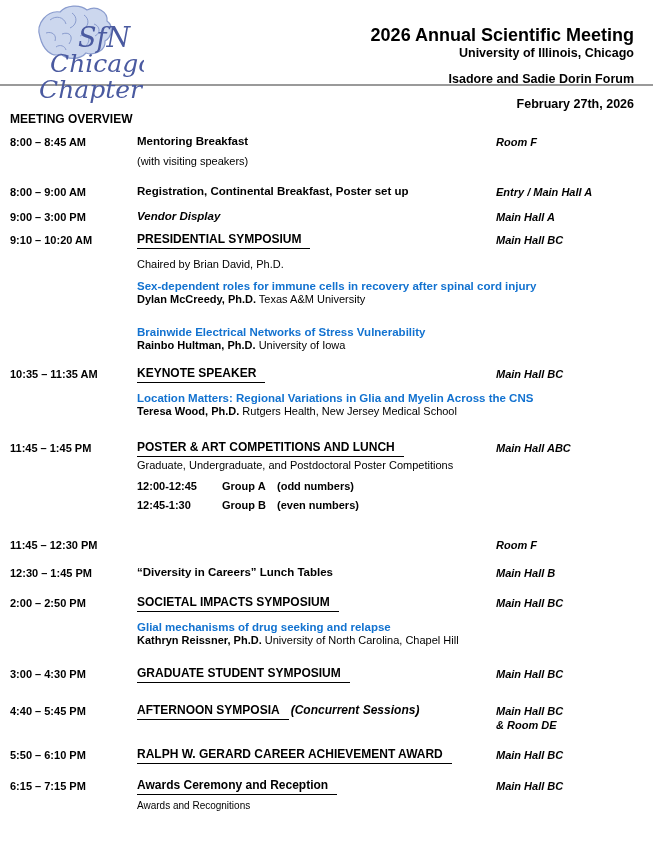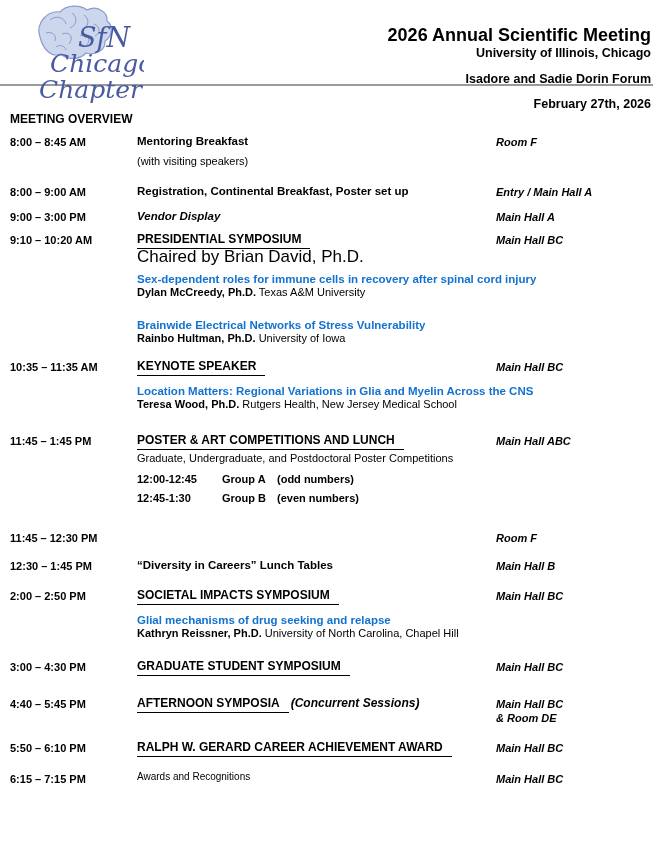--- a/index.html
+++ b/index.html
@@ -5,40 +5,40 @@
   html,body{margin:0;padding:0;background:#fff;}
   body{
     width:653px;height:849px;overflow:hidden;
     font-family:"Liberation Sans",sans-serif;color:#000;
     position:relative;
   }
   
   .header{position:relative;height:86px;border-bottom:2px solid #9a9a9a;box-sizing:border-box;}
   .logo{position:absolute;left:26px;top:3px;width:118px;height:110px;}
   .logo-text{font-family:"DejaVu Serif",serif;font-style:italic;fill:#4a5aa0;}
-  .header-text{position:absolute;right:2px;top:25px;text-align:right;}
+  .header-text{position:absolute;right:19px;top:25px;text-align:right;}
   .h-title{font-size:18px;font-weight:bold;line-height:21px;}
   .h-sub{font-size:12.5px;font-weight:bold;line-height:15px;}
   .h-forum{margin-top:11px;}
   .h-date{margin-top:10px;}
   
   .overview{margin:26px 0 0 10px;font-size:12px;font-weight:bold;line-height:14px;}
   
   .row{position:relative;padding-left:137px;min-height:14px;}
   .time{position:absolute;left:10px;top:1px;width:122px;font-size:11px;font-weight:bold;line-height:14px;white-space:nowrap;}
   .room{position:absolute;left:496px;top:1px;width:126px;font-size:11px;font-weight:bold;font-style:italic;line-height:14px;}
   .room .room2{display:block;}
   .event{font-size:11px;line-height:14px;}
   .t-bold{font-weight:bold;font-size:11.5px;line-height:14px;white-space:nowrap;}
   .t-bi{font-weight:bold;font-style:italic;font-size:11.5px;line-height:14px;text-align:center;}
   .t-under{display:inline-block;font-weight:bold;font-size:12px;line-height:13px;
            border-bottom:1.5px solid #000;padding:0 9px 2px 0;white-space:nowrap;}
   .t-suffix{font-weight:bold;font-style:italic;font-size:12px;margin-left:2px;white-space:nowrap;}
   .note{font-size:11px;line-height:14px;margin-top:6px;}
-  .chair{font-size:17px;line-height:14px;margin-top:1px;}
+  .chair{font-size:11px;line-height:14px;margin-top:8px;}
   .subtitle{font-size:11px;line-height:13px;margin-top:2px;white-space:nowrap;}
   .talk{margin-top:9px;}
   .talk.gap-big{margin-top:20px;}
   .talk-title{color:#1272d0;font-weight:bold;font-size:11.5px;line-height:13px;white-space:nowrap;}
   .talk-speaker{font-size:11px;line-height:13px;white-space:nowrap;}
   .talk-speaker .name{font-weight:bold;}
   .groups{margin-top:5px;font-weight:bold;}
   .group-line{font-size:11px;line-height:19px;white-space:nowrap;}
   .group-line .g-time{display:inline-block;width:85px;}
   .group-line .g-name{display:inline-block;width:55px;}
@@ -203,19 +203,20 @@
   <span class="time">5:50 – 6:10 PM</span>
   <div class="event">
     <span class="t-under">RALPH W. GERARD CAREER ACHIEVEMENT AWARD</span>
   </div>
   <span class="room">Main Hall BC</span>
 </div>
 
 <div class="row mt12">
   <span class="time">6:15 – 7:15 PM</span>
   <div class="event">
+    <span class="t-under">Awards Ceremony and Reception</span>
     <div class="small-notes">
       <div class="small-note">Awards and Recognitions</div>
 
     </div>
   </div>
   <span class="room">Main Hall BC</span>
 </div>
 
 </body></html>

